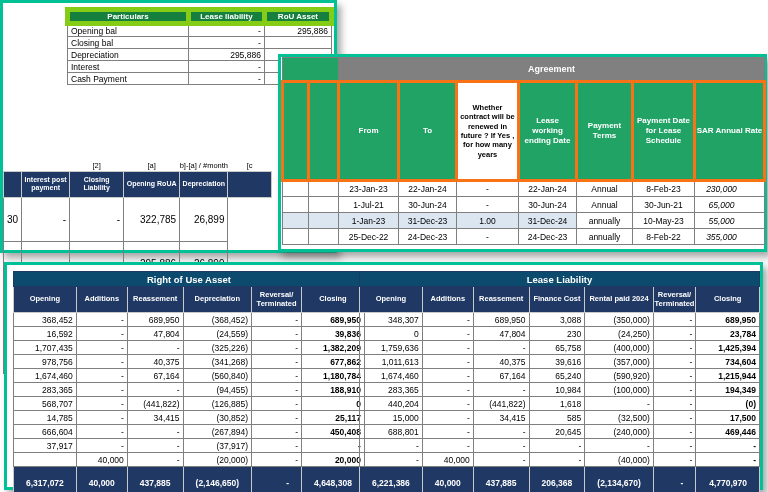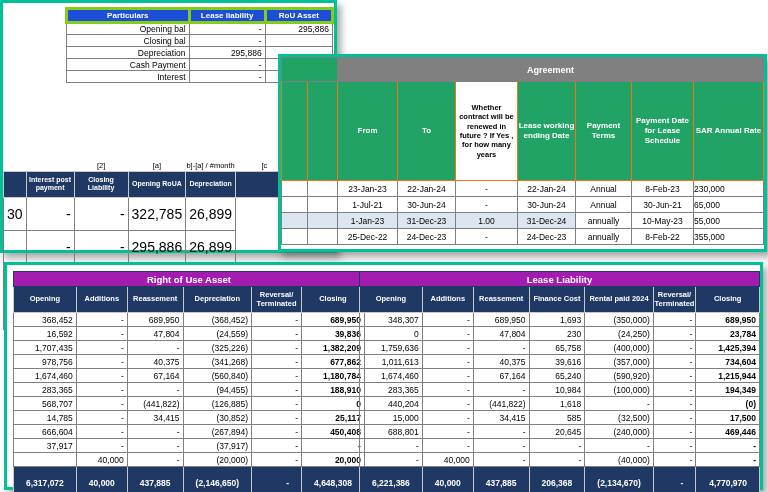--- a/index.html
+++ b/index.html
@@ -16,63 +16,63 @@
   #panelA { left:0; top:7; width:337px; height:253px; z-index:1; }
   #panelB { left:278px; top:54px; width:489px; height:198px; z-index:3; }
   #panelC { left:4px; top:262px; width:759px; height:228px; z-index:4; }
 
   table { border-collapse:collapse; table-layout:fixed; }
   td, th { overflow:hidden; white-space:nowrap; font-weight:normal; }
 
   
   #summary { position:absolute; left:62px; top:4px; font-size:8.5px; }
   #summary thead th {
-    background:#1d4ed8; color:#fff; font-weight:bold; text-align:center;
-    border:3px solid #84cc16; height:14px; font-size:8px;
+    background:#15803d; color:#fff; font-weight:bold; text-align:center;
+    border:5px solid #84cc16; height:14px; font-size:8px;
   }
   #summary tbody td { border:1px solid #7f7f7f; height:12px; padding:0 3px; text-align:right; }
-  #summary tbody td:first-child { text-align:right;margin-top:16px; }
+  #summary tbody td:first-child { text-align:left;margin-top:16px; }
 
   
   #reassess { position:absolute; left:192px; top:106px; font-size:8px; }
   #reassess td { border:1px solid #555; }
   #reassess .lbl { width:58px; height:26px; font-weight:bold; white-space:normal; line-height:1.2; padding:0 2px; }
   #reassess .val { width:42px; text-align:left; padding:0 2px; }
 
   
   #schedule { position:absolute; left:0; top:158px; }
   #schedule .formula td { border:none; height:10px; font-size:7.5px; text-align:center; overflow:visible; }
   #schedule .heads td {
     background:#203864; color:#fff; font-weight:bold; font-size:7px;
     white-space:normal; text-align:center; vertical-align:middle;
     border:1px solid #c9c9c9; height:26px; line-height:1.15;
   }
-  #schedule .data td { border:1px solid #7f7f7f; height:13px; font-size:14px; text-align:right; padding:8px 3px; }
+  #schedule .data td { border:1px solid #7f7f7f; height:13px; font-size:10px; text-align:right; padding:16px 3px; }
   #schedule .data td:last-child { border-color:transparent; }
   #schedule .data td:last-child:not(.empty) { border-color:#7f7f7f; }
 
   
   #agr { width:482px; }
   #agr .title-green { background:#21a366; border:1px solid #7f7f7f; height:13px; }
   #agr .title-gray  { background:#808080; color:#fff; font-weight:bold; text-align:center;
                       font-size:9px; border:1px solid #7f7f7f; height:24px; }
   #agr tr.hdr { height:99px; }
-  #agr tr.hdr th { border:1px solid #f97316; white-space:normal; text-align:center; vertical-align:middle; line-height:1.25; }
+  #agr tr.hdr th { border:3px solid #f97316; white-space:normal; text-align:center; vertical-align:middle; line-height:1.25; }
   #agr th.green { background:#21a366; color:#fff; font-weight:bold; font-size:8px; }
   #agr th.white { background:#fff; color:#000; font-weight:bold; font-size:7.5px; }
   #agr tbody td { border:1px solid #7f7f7f; height:16px; font-size:8.5px; text-align:center; }
-  #agr tbody td:last-child { text-align:left; padding-right:16px; }
+  #agr tbody td:last-child { text-align:center; padding-right:16px;font-style:italic; }
   #agr tbody tr.hl td:nth-child(-n+6) { background:#dce6f1; }
 
   
   .fin { position:absolute; top:6px; }
   #rou { left:6px; }
   #ll  { left:352px; }
   .fin .title td {
-    background:#a21caf; color:#fff; font-weight:bold; text-align:center;
+    background:#0c4a6e; color:#fff; font-weight:bold; text-align:center;
     font-size:9.5px; height:15px; border:1px solid #203864;
   }
   .fin tr.cols th {
     background:#203864; color:#fff; font-weight:bold; font-size:7.5px;
     white-space:normal; text-align:center; vertical-align:middle;
     border:1px solid #c9c9c9; height:26px; line-height:1.15;
   }
   .fin tbody td { border:1px solid #7f7f7f; height:14px; font-size:8.5px; text-align:right; padding:0 3px; }
   .fin tbody td:last-child { font-weight:bold; }
   .fin tfoot td {
@@ -108,26 +108,26 @@
           <td>Closing bal</td>
           <td>-</td>
           <td class="empty"></td>
         </tr>
         <tr>
           <td>Depreciation</td>
           <td>295,886</td>
           <td class="empty"></td>
         </tr>
         <tr>
+          <td>Interest</td>
+          <td>-</td>
+          <td class="empty"></td>
+        </tr>
+        <tr>
           <td>Cash Payment</td>
-          <td>-</td>
-          <td class="empty"></td>
-        </tr>
-        <tr>
-          <td>Interest</td>
           <td>-</td>
           <td class="empty"></td>
         </tr>
       </tbody>
   </table>
 
 
   <table id="schedule">
     <colgroup>
       <col style="width:14px">
@@ -421,21 +421,21 @@
         <th>Rental paid 2024</th>
         <th>Reversal/ Terminated</th>
         <th>Closing</th>
       </tr>
     </thead>
     <tbody>
         <tr>
           <td>348,307</td>
           <td>-</td>
           <td>689,950</td>
-          <td>1,693</td>
+          <td>3,088</td>
           <td>(350,000)</td>
           <td>-</td>
           <td>689,950</td>
         </tr>
         <tr>
           <td>0</td>
           <td>-</td>
           <td>47,804</td>
           <td>230</td>
           <td>(24,250)</td>

